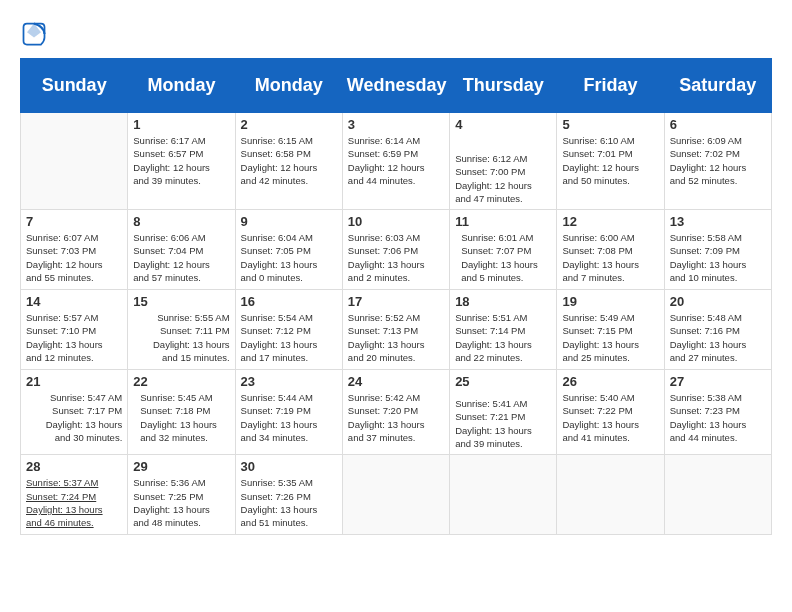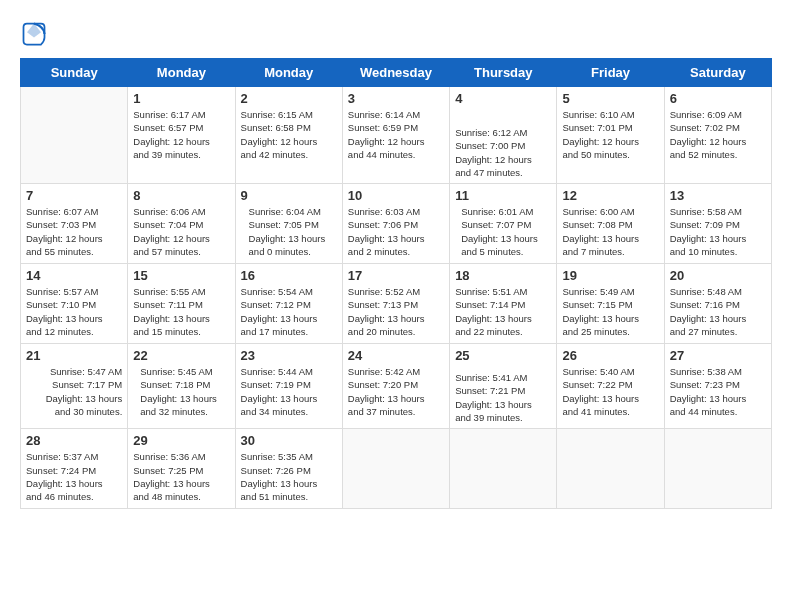--- a/index.html
+++ b/index.html
@@ -47,22 +47,22 @@
     table {
       width: 100%;
       border-collapse: collapse;
       table-layout: fixed;
     }
     thead tr {
       background-color: #1565c0;
       color: #fff;
     }
     thead th {
-      padding: 6px 4px;
-      font-size: 13px;
+      padding: 16px 4px;
+      font-size: 18px;
       font-weight: bold;
       text-align: center;
       border: 1px solid #1565c0;
       margin-left: 12px;
     }
     tbody tr {
       border-bottom: 1px solid #ccc;
     }
     tbody td {
       vertical-align: top;
@@ -180,21 +180,21 @@
         </td>
         <td>
           <span class="day-number">8</span>
           <div class="day-info" style="white-space: pre-line;">Sunrise: 6:06 AM
 Sunset: 7:04 PM
 Daylight: 12 hours
 and 57 minutes.</div>
         </td>
         <td>
           <span class="day-number">9</span>
-          <div class="day-info" style="white-space: pre-line; margin-left: 8px;">Sunrise: 6:04 AM
+          <div class="day-info" style="white-space: pre-line;">Sunrise: 6:04 AM
 Sunset: 7:05 PM
 Daylight: 13 hours
 and 0 minutes.</div>
         </td>
         <td>
           <span class="day-number">10</span>
           <div class="day-info" style="white-space: pre-line;">Sunrise: 6:03 AM
 Sunset: 7:06 PM
 Daylight: 13 hours
 and 2 minutes.</div>
@@ -224,21 +224,21 @@
       <tr>
         <td>
           <span class="day-number">14</span>
           <div class="day-info" style="white-space: pre-line;">Sunrise: 5:57 AM
 Sunset: 7:10 PM
 Daylight: 13 hours
 and 12 minutes.</div>
         </td>
         <td>
           <span class="day-number">15</span>
-          <div class="day-info" style="white-space: pre-line;">Sunrise: 5:55 AM
+          <div class="day-info" style="white-space: pre-line; text-align: right;">Sunrise: 5:55 AM
 Sunset: 7:11 PM
 Daylight: 13 hours
 and 15 minutes.</div>
         </td>
         <td>
           <span class="day-number">16</span>
           <div class="day-info" style="white-space: pre-line;">Sunrise: 5:54 AM
 Sunset: 7:12 PM
 Daylight: 13 hours
 and 17 minutes.</div>
@@ -319,21 +319,21 @@
           <span class="day-number">27</span>
           <div class="day-info" style="white-space: pre-line;">Sunrise: 5:38 AM
 Sunset: 7:23 PM
 Daylight: 13 hours
 and 44 minutes.</div>
         </td>
       </tr>
       <tr>
         <td>
           <span class="day-number">28</span>
-          <div class="day-info" style="white-space: pre-line;">Sunrise: 5:37 AM
+          <div class="day-info" style="white-space: pre-line; text-decoration: underline;">Sunrise: 5:37 AM
 Sunset: 7:24 PM
 Daylight: 13 hours
 and 46 minutes.</div>
         </td>
         <td>
           <span class="day-number">29</span>
           <div class="day-info" style="white-space: pre-line;">Sunrise: 5:36 AM
 Sunset: 7:25 PM
 Daylight: 13 hours
 and 48 minutes.</div>

